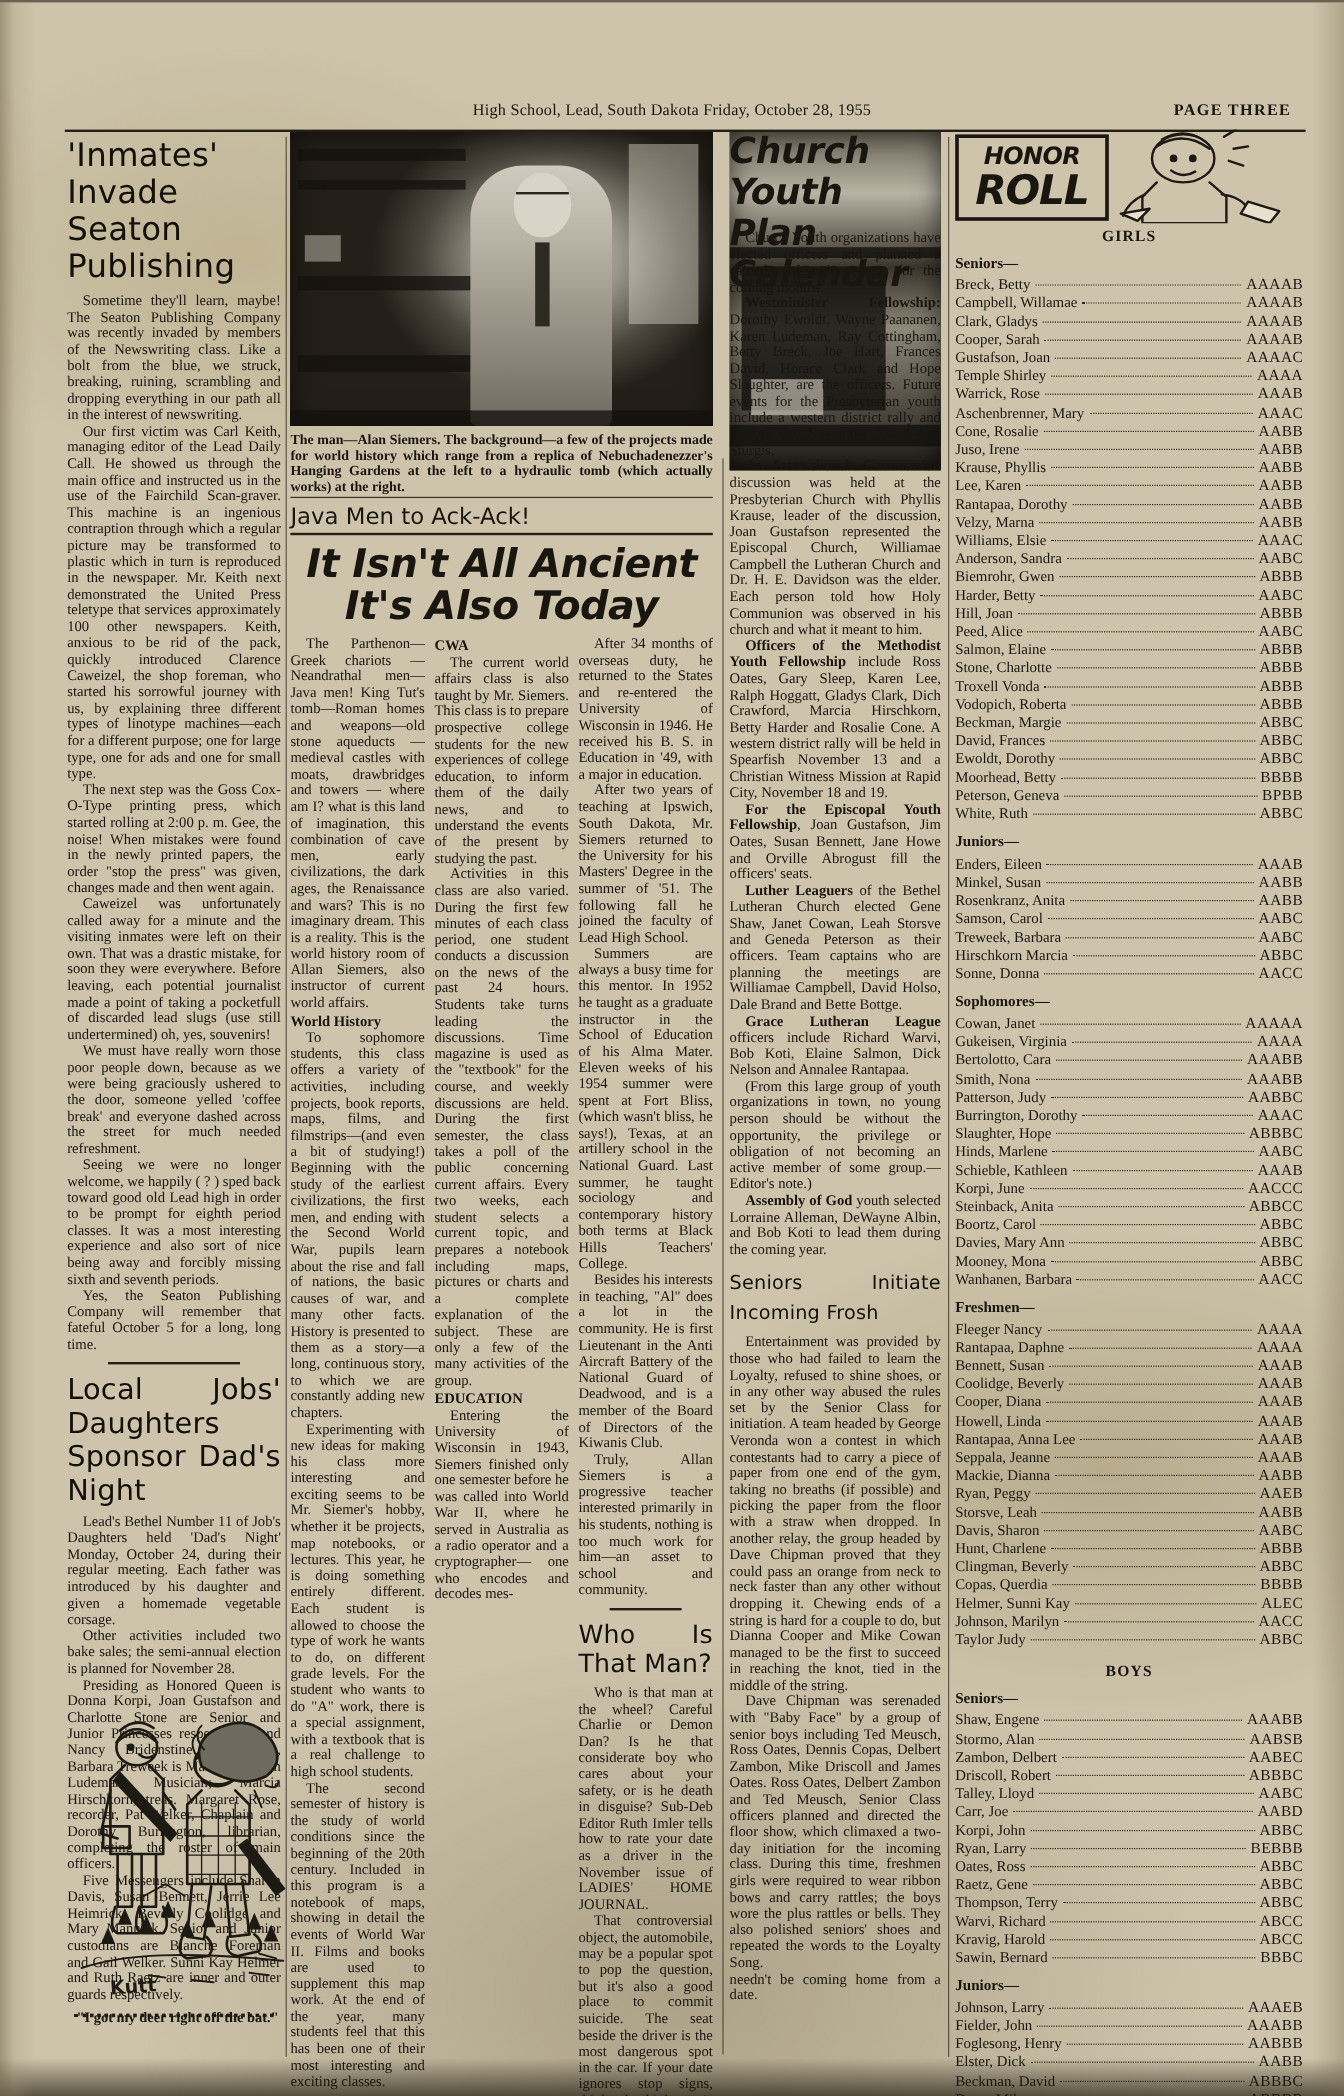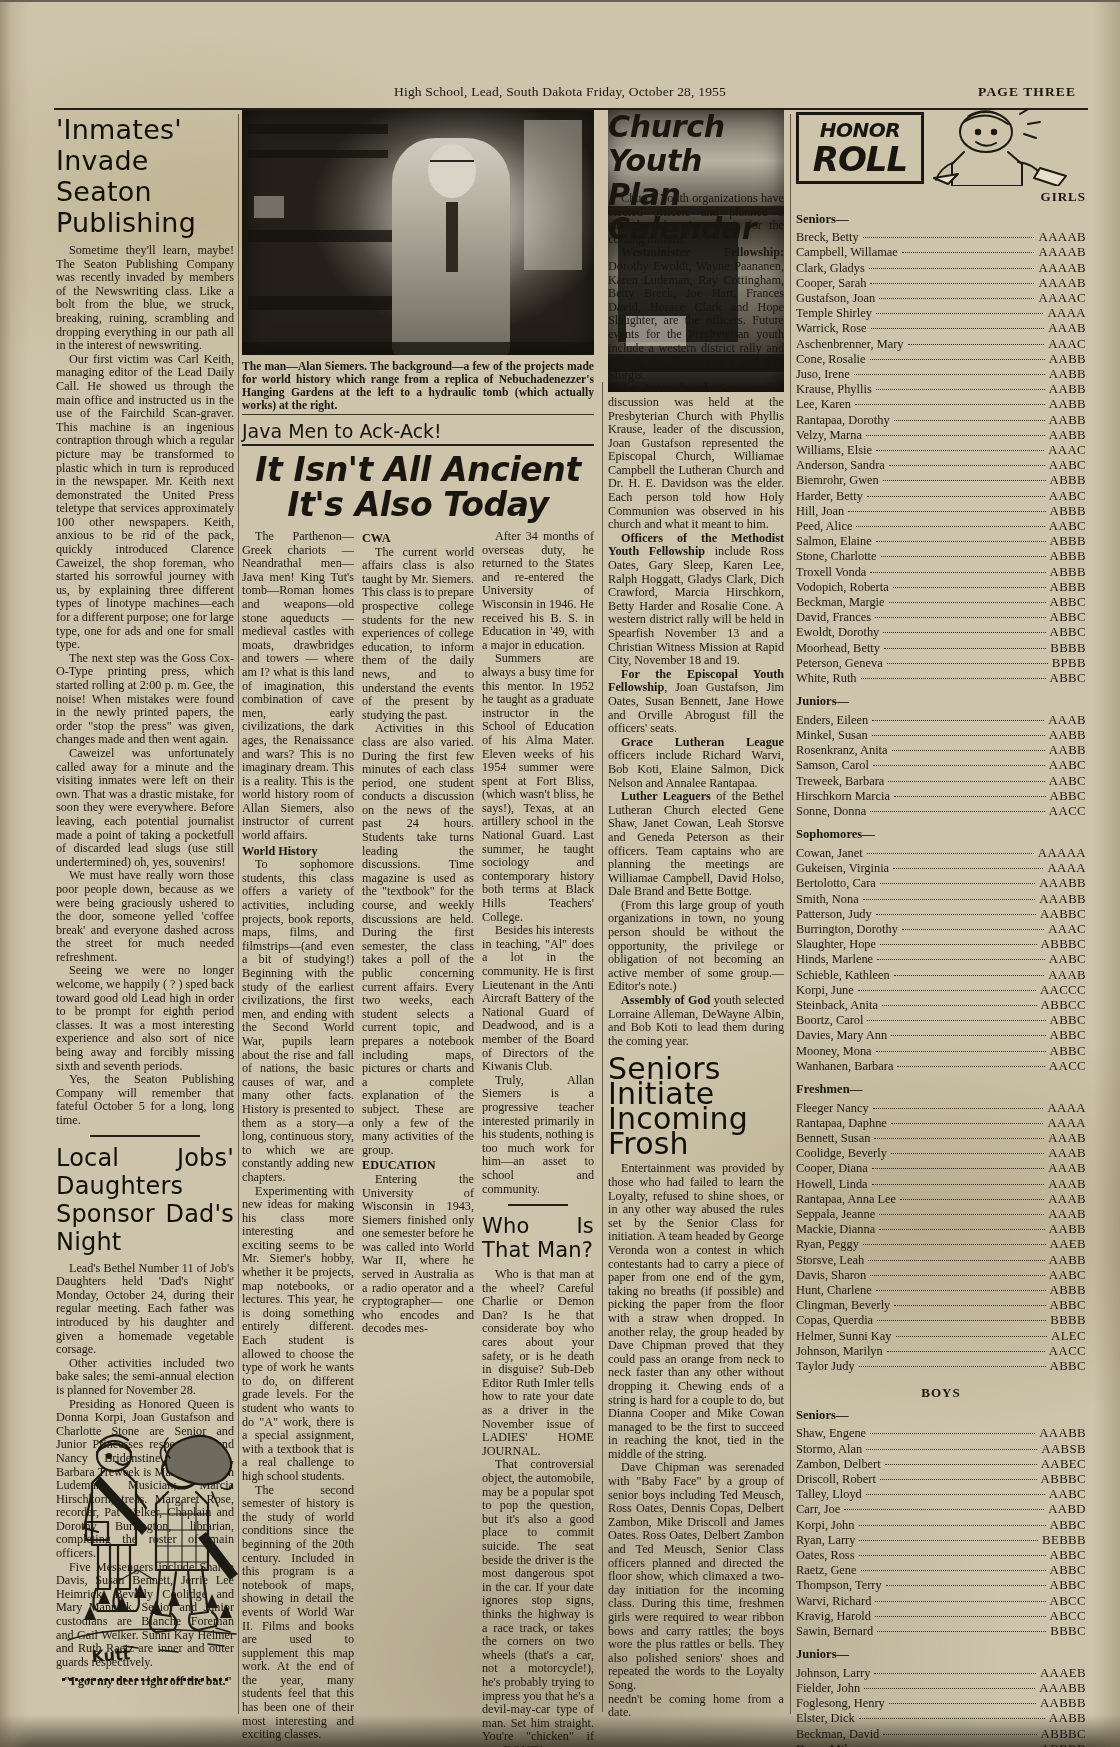--- a/index.html
+++ b/index.html
@@ -277,45 +277,46 @@
   <div class="col c3" style="top:528px;">
     <div class="sub">CWA</div>
     <p>The current world affairs class is also taught by Mr. Siemers. This class is to prepare prospective college students for the new experiences of college education, to inform them of the daily news, and to understand the events of the present by studying the past.</p>
     <p>Activities in this class are also varied. During the first few minutes of each class period, one student conducts a discussion on the news of the past 24 hours. Students take turns leading the discussions. Time magazine is used as the "textbook" for the course, and weekly discussions are held. During the first semester, the class takes a poll of the public concerning current affairs. Every two weeks, each student selects a current topic, and prepares a notebook including maps, pictures or charts and a complete explanation of the subject. These are only a few of the many activities of the group.</p>
     <div class="sub">EDUCATION</div>
     <p>Entering the University of Wisconsin in 1943, Siemers finished only one semester before he was called into World War II, where he served in Australia as a radio operator and a cryptographer— one who encodes and decodes mes-</p>
   </div>
 
   <div class="col c4" style="top:528px;">
     <p>After 34 months of overseas duty, he returned to the States and re-entered the University of Wisconsin in 1946. He received his B. S. in Education in '49, with a major in education.</p>
+    <p>After two years of teaching at Ipswich, South Dakota, Mr. Siemers returned to the University for his Masters' Degree in the summer of '51. The following fall he joined the faculty of Lead High School.</p>
     <p>Summers are always a busy time for this mentor. In 1952 he taught as a graduate instructor in the School of Education of his Alma Mater. Eleven weeks of his 1954 summer were spent at Fort Bliss, (which wasn't bliss, he says!), Texas, at an artillery school in the National Guard. Last summer, he taught sociology and contemporary history both terms at Black Hills Teachers' College.</p>
     <p>Besides his interests in teaching, "Al" does a lot in the community. He is first Lieutenant in the Anti Aircraft Battery of the National Guard of Deadwood, and is a member of the Board of Directors of the Kiwanis Club.</p>
     <p>Truly, Allan Siemers is a progressive teacher interested primarily in his students, nothing is too much work for him—an asset to school and community.</p>
     <div class="rule" style="margin:8px 26px;"></div>
     <h1 class="head small" style="font-size:21px;line-height:24px;">Who Is That Man?</h1>
     <p>Who is that man at the wheel? Careful Charlie or Demon Dan? Is he that considerate boy who cares about your safety, or is he death in disguise? Sub-Deb Editor Ruth Imler tells how to rate your date as a driver in the November issue of LADIES' HOME JOURNAL.</p>
     <p>That controversial object, the automobile, may be a popular spot to pop the question, but it's also a good place to commit suicide. The seat beside the driver is the most dangerous spot in the car. If your date ignores stop signs, thinks the highway is a race track, or takes the corners on two wheels (that's a car, not a motorcycle!), he's probably trying to impress you that he's a devil-may-car type of man. Set him straight. You're "chicken" if you DON'T!</p>
 
   </div>
 
   <div class="col c5" style="top:108px;width:176px;">
     <div class="scripthead">Church Youth Plan Calendar</div>
   </div>
 
   <div class="col c5" style="top:190px;width:176px;">
     <p>Church Youth organizations have elected officers and planned a calendar of major events for the coming months.</p>
     <p><span class="b">Westminister Fellowship:</span><span> Dorothy Ewoldt, Wayne Paananen, Karen Ludeman, Ray Cottingham, Betty Breck, Joe Hart, Frances David, Horace Clark and Hope Slaughter, are the officers. Future events for the Presbyterian youth include a western district rally and a work day November 3 and 4 at Sturgis.</span></p>
     <p><span class="b">An Inter-church Communion</span><span> discussion was held at the Presbyterian Church with Phyllis Krause, leader of the discussion, Joan Gustafson represented the Episcopal Church, Williamae Campbell the Lutheran Church and Dr. H. E. Davidson was the elder. Each person told how Holy Communion was observed in his church and what it meant to him.</span></p>
     <p><span class="b">Officers of the Methodist Youth Fellowship</span><span> include Ross Oates, Gary Sleep, Karen Lee, Ralph Hoggatt, Gladys Clark, Dich Crawford, Marcia Hirschkorn, Betty Harder and Rosalie Cone. A western district rally will be held in Spearfish November 13 and a Christian Witness Mission at Rapid City, November 18 and 19.</span></p>
     <p><span class="b">For the Episcopal Youth Fellowship</span><span>, Joan Gustafson, Jim Oates, Susan Bennett, Jane Howe and Orville Abrogust fill the officers' seats.</span></p>
+    <p><span class="b">Luther Leaguers</span><span> of the Bethel Lutheran Church elected Gene Shaw, Janet Cowan, Leah Storsve and Geneda Peterson as their officers. Team captains who are planning the meetings are Williamae Campbell, David Holso, Dale Brand and Bette Bottge.</span></p>
     <p><span class="b">Grace Lutheran League</span><span> officers include Richard Warvi, Bob Koti, Elaine Salmon, Dick Nelson and Annalee Rantapaa.</span></p>
-    <p><span class="b">Luther Leaguers</span><span> of the Bethel Lutheran Church elected Gene Shaw, Janet Cowan, Leah Storsve and Geneda Peterson as their officers. Team captains who are planning the meetings are Williamae Campbell, David Holso, Dale Brand and Bette Bottge.</span></p>
     <p>(From this large group of youth organizations in town, no young person should be without the opportunity, the privilege or obligation of not becoming an active member of some group.—Editor's note.)</p>
     <p><span class="b">Assembly of God</span><span> youth selected Lorraine Alleman, DeWayne Albin, and Bob Koti to lead them during the coming year.</span></p>
-    <h1 class="head small" style="font-size:30px;line-height:25px;margin-top:8px;">Seniors Initiate Incoming Frosh</h1>
+    <h1 class="head small" style="font-size:16px;line-height:25px;margin-top:8px;">Seniors Initiate Incoming Frosh</h1>
     <p>Entertainment was provided by those who had failed to learn the Loyalty, refused to shine shoes, or in any other way abused the rules set by the Senior Class for initiation. A team headed by George Veronda won a contest in which contestants had to carry a piece of paper from one end of the gym, taking no breaths (if possible) and picking the paper from the floor with a straw when dropped. In another relay, the group headed by Dave Chipman proved that they could pass an orange from neck to neck faster than any other without dropping it. Chewing ends of a string is hard for a couple to do, but Dianna Cooper and Mike Cowan managed to be the first to succeed in reaching the knot, tied in the middle of the string.</p>
     <p>Dave Chipman was serenaded with "Baby Face" by a group of senior boys including Ted Meusch, Ross Oates, Dennis Copas, Delbert Zambon, Mike Driscoll and James Oates. Ross Oates, Delbert Zambon and Ted Meusch, Senior Class officers planned and directed the floor show, which climaxed a two-day initiation for the incoming class. During this time, freshmen girls were required to wear ribbon bows and carry rattles; the boys wore the plus rattles or bells. They also polished seniors' shoes and repeated the words to the Loyalty Song.</p>
     <p class="noind">needn't be coming home from a date.</p>
 
   </div>
 
   <div class="hr-logo">
     <div class="hr-box">
       <div class="hr-honor">HONOR</div>
       <div class="hr-roll">ROLL</div>
@@ -334,21 +335,21 @@
           <path d="M10 70 l14 6 l10 -10 z" fill="#e6e0cd"></path>
           <path d="M94 54 q16 2 22 12" stroke-width="1.8"></path>
           <path d="M116 60 l26 8 l-8 10 l-24 -8 z" fill="#e6e0cd"></path>
           <path d="M96 6 l10 -6 M104 16 l12 -2 M100 26 l12 4" stroke-width="2"></path>
         </g>
       </svg>
     </div>
   </div>
 
   <div class="col c6" style="top:188px;width:290px;text-align:left;">
-    <div class="hr-title" style="margin-top:0;text-align:right;">GIRLS</div>
+    <div class="hr-title" style="margin-top:0;">GIRLS</div>
     <div id="girls-wrap">
           <div class="hr-group">Seniors—</div>
           <div class="hr-row">
             <span class="hr-name">Breck, Betty</span>
             <span class="hr-dots"></span>
             <span class="hr-grade">AAAAB</span>
           </div>
           <div class="hr-row">
             <span class="hr-name">Campbell, Willamae</span>
             <span class="hr-dots"></span>

